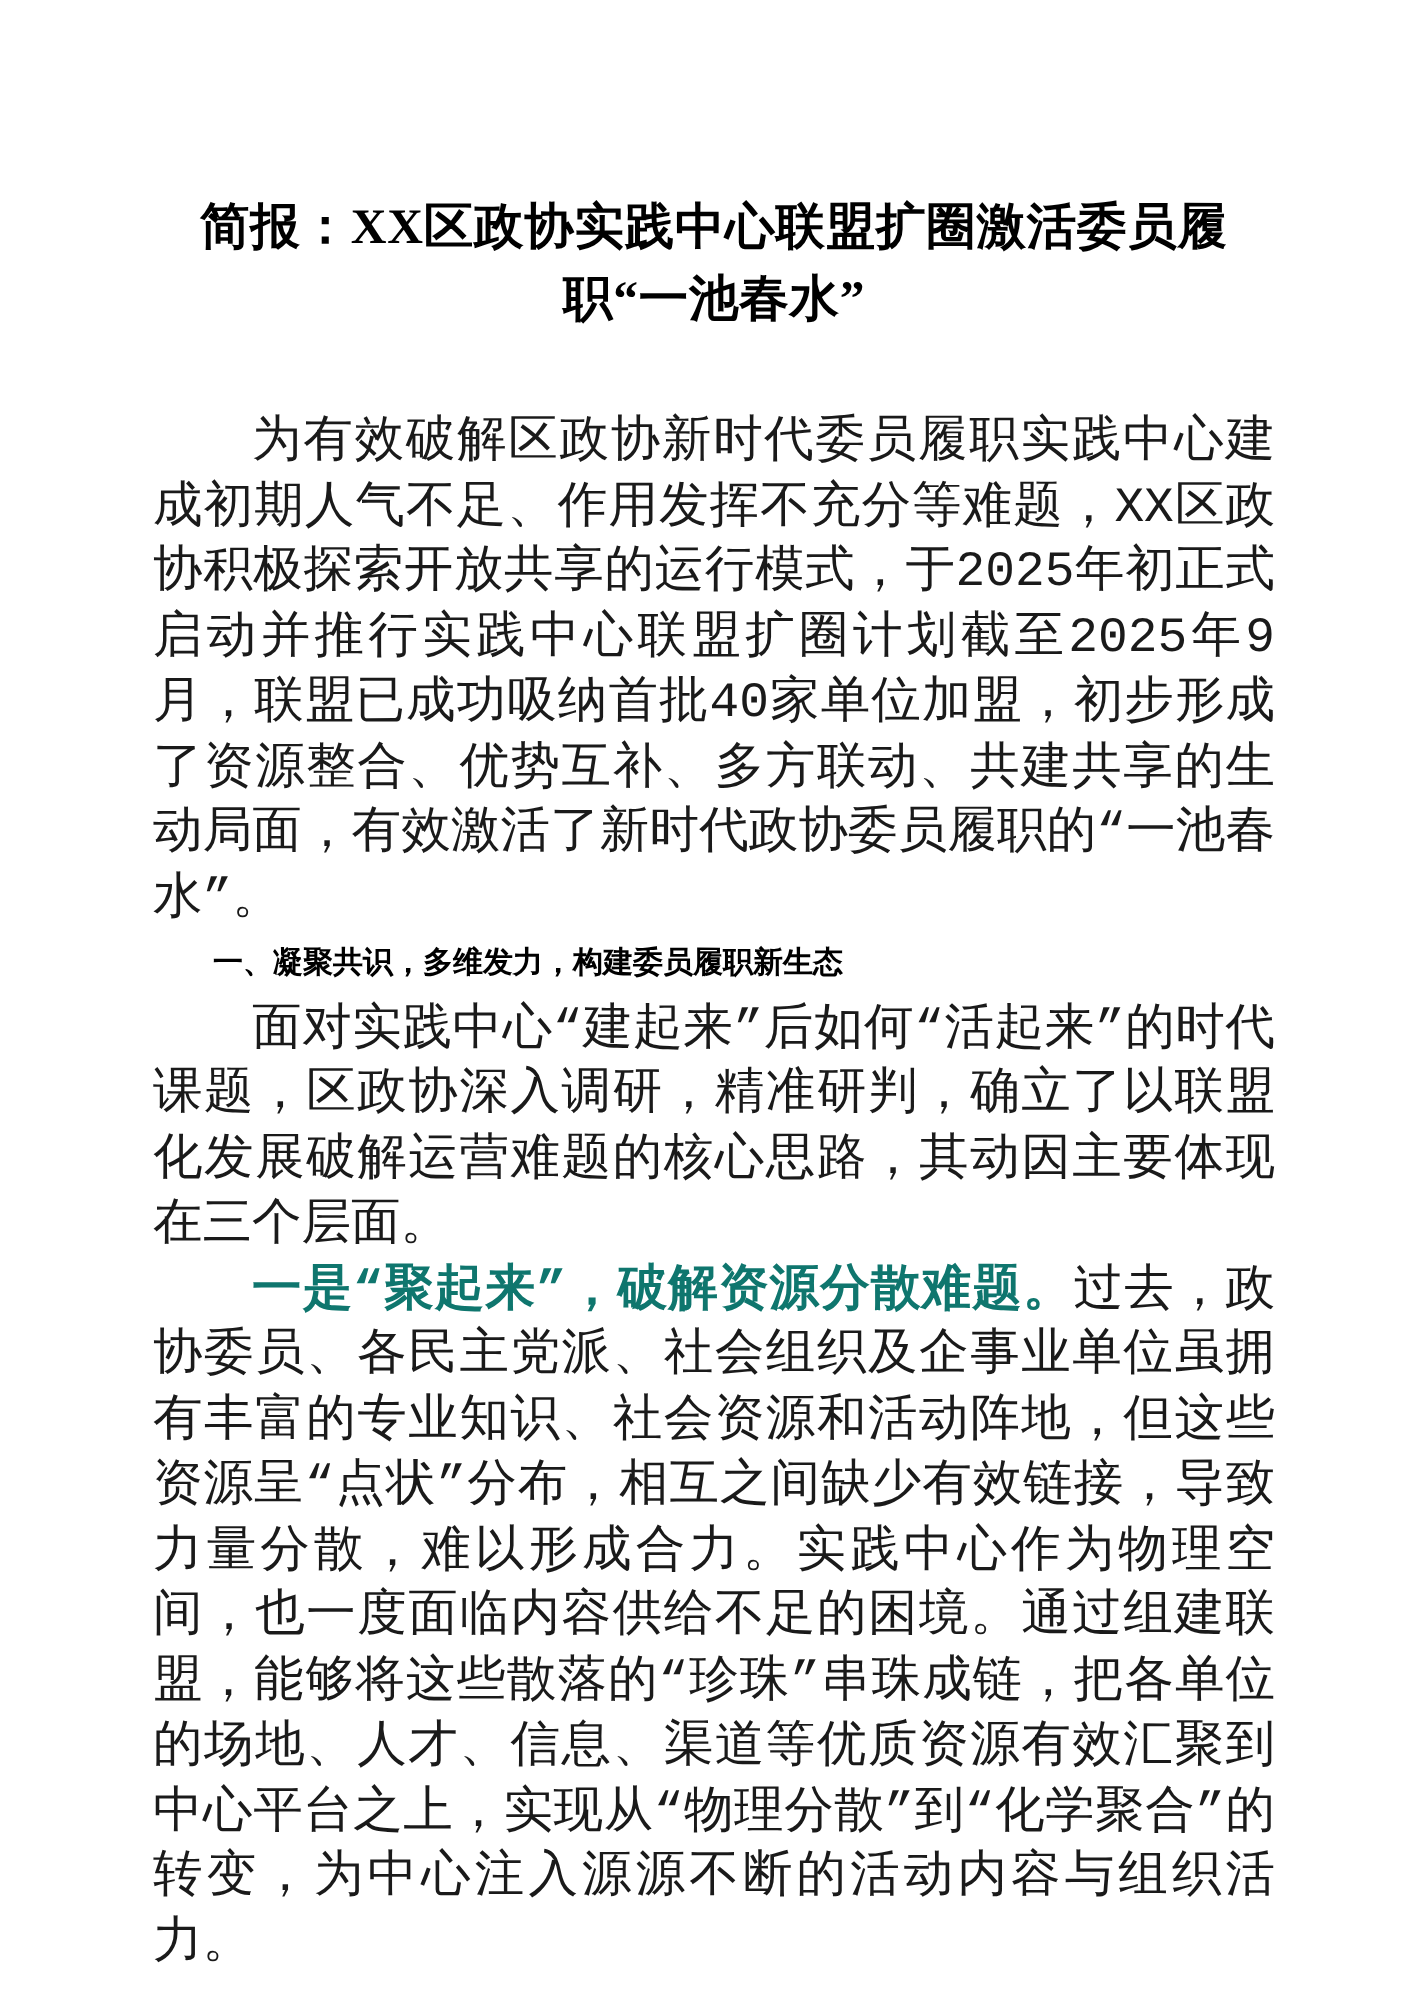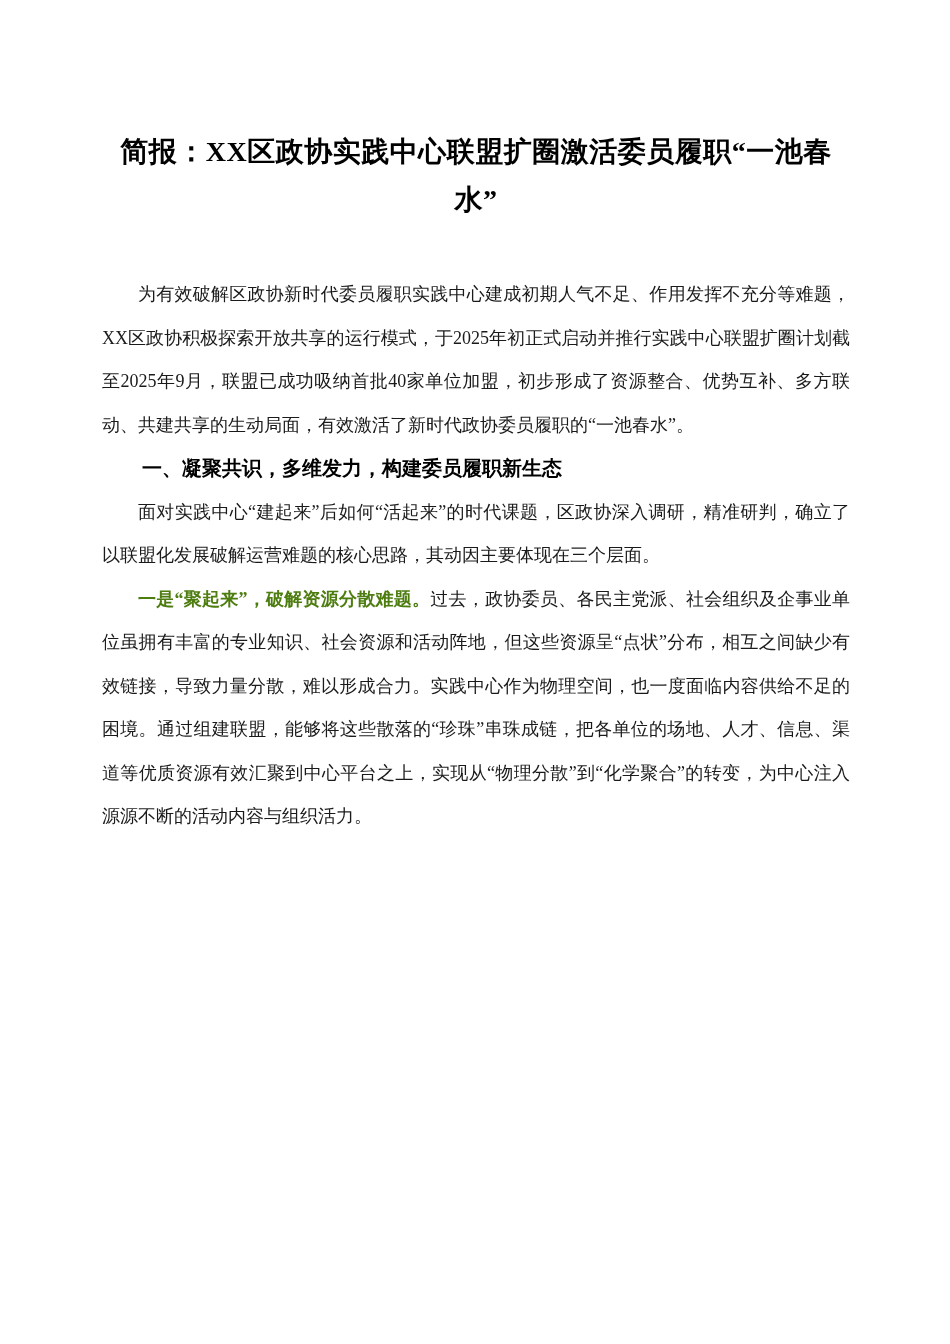--- a/index.html
+++ b/index.html
@@ -23,47 +23,47 @@
     width: 748px;
   }
 
   
   .doc-title {
     margin: 0;
     padding: 0;
     padding-top: 128px;
     font-family: "Liberation Serif", "DejaVu Serif", serif;
     font-weight: bold;
-    font-size: 28px;
+    font-size: 33px;
     line-height: 48px;
     text-align: center;
     color: #000000;
     letter-spacing: 0.5px;
     word-break: break-all;
   }
 
   
   .para {
     margin: 0;
     padding: 0;
-    font-family: Liberation Serif, serif;
-    font-size: 18px;
+    font-family: Liberation Mono, monospace;
+    font-size: 33px;
     line-height: 43.5px;
     color: #1a1a1a;
     text-align: justify;
     text-justify: inter-ideograph;
     word-break: break-all;
     text-indent: 2em;
   }
   .para.first-body {
     margin-top: 49px;
   }
   .para .em {
     font-weight: bold;
-    color: #4d7c0f;
+    color: #0f766e;
   }
 
   
   .section-heading {
     margin: 0;
     padding: 0;
     font-family: "Liberation Sans", "DejaVu Sans", sans-serif;
     font-weight: bold;
     font-size: 20px;
     line-height: 43.5px;

